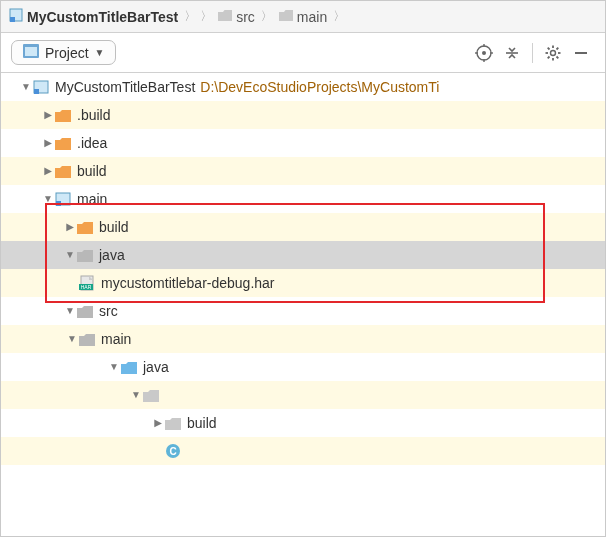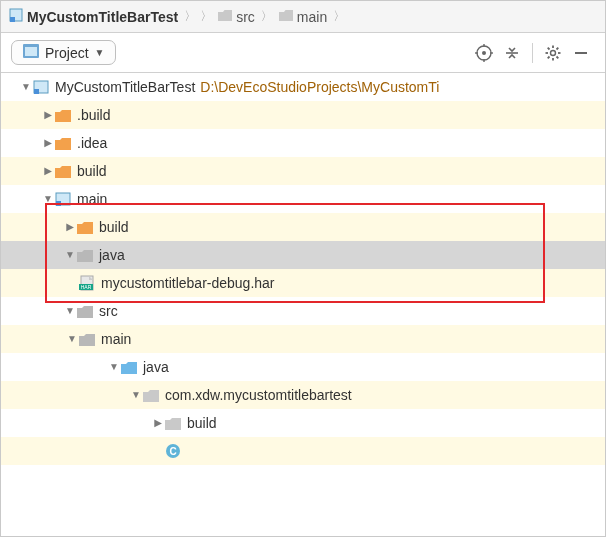--- a/index.html
+++ b/index.html
@@ -316,21 +316,20 @@
     <span class="text">java</span>
   </div>
 
   <div class="row yellow indent-6">
     <span class="arrow">▼</span>
     <span class="icon">
       <svg width="16" height="13">
           <path d="M0 3 L5 3 L7 1 L16 1 L16 13 L0 13 Z" fill="#c9c9c9"></path>
         </svg>
     </span>
-    <span class="text">com.xdw.mycustomtitlebartest</span>
   </div>
 
   <div class="row indent-7">
     <span class="arrow">▶</span>
     <span class="icon">
       <svg width="16" height="13">
           <path d="M0 3 L5 3 L7 1 L16 1 L16 13 L0 13 Z" fill="#c9c9c9"></path>
         </svg>
     </span>
     <span class="text">build</span>

